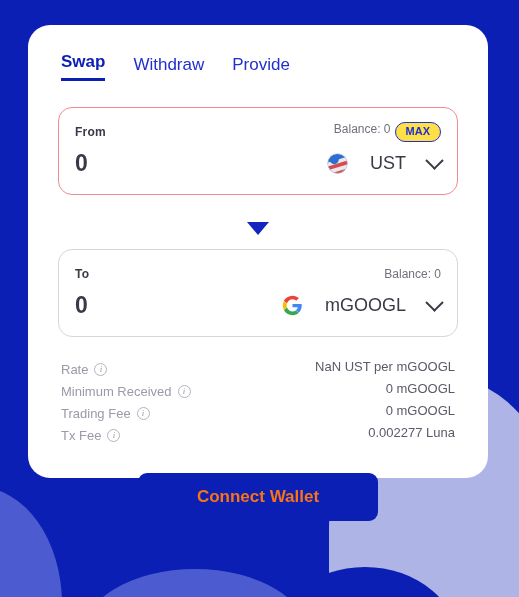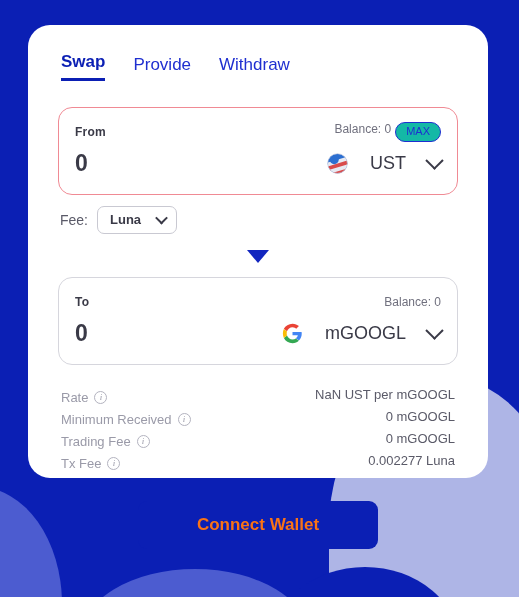--- a/index.html
+++ b/index.html
@@ -119,26 +119,26 @@
     display: flex;
     align-items: flex-start;
     gap: 4px;
   }
   .tb-balance {
     font-size: 12px;
     color: #70707e;
   }
   .max-btn {
     font-size: 11px;
-    font-weight: normal;
+    font-weight: bold;
     color: #1f2fd0;
     border: 1px solid #1f2fd0;
     border-radius: 11px;
     padding: 3px 10px 4px 10px;
-    background: #14b8a6;
+    background: #fde047;
     cursor: pointer;
     line-height: 1;
   }
 
   .tb-bottom {
     display: flex;
     justify-content: space-between;
     align-items: center;
     margin-top: 4px;
     height: 32px;
@@ -292,22 +292,22 @@
 <div class="bg-deco blob-lav-strip"></div>
 <div class="bg-deco blob-lavender"></div>
 <div class="bg-deco blob-indigo-left"></div>
 <div class="bg-deco blob-indigo-bottom"></div>
 <div class="bg-deco blob-deepblue-bottom"></div>
 
 <div class="card">
 
   <div class="tabs">
     <div class="tab active">Swap</div>
+    <div class="tab">Withdraw</div>
     <div class="tab">Provide</div>
-    <div class="tab">Withdraw</div>
   </div>
 
   <div class="token-box error">
     <div class="tb-top">
       <div class="tb-label">From</div>
       <div class="tb-right">
         <div class="tb-balance">Balance: 0</div>
         <button class="max-btn">MAX</button>
       </div>
     </div>
@@ -330,27 +330,20 @@
           </g>
           <circle cx="16" cy="16" r="15" fill="none" stroke="#c7cbdd" stroke-width="1"></circle>
         </svg>
         <span class="token-name">UST</span>
         <span class="chev"></span>
       </div>
     </div>
   </div>
 
   <div class="err-row">
-    <div class="fee-group">
-      <div class="fee-label">Fee:</div>
-      <div class="fee-select">
-        <span>Luna</span>
-        <span class="chev-sm"></span>
-      </div>
-    </div>
   </div>
 
   <div class="arrow-wrap">
     <div class="arrow-down"></div>
   </div>
 
   <div class="token-box">
     <div class="tb-top">
       <div class="tb-label">To</div>
       <div class="tb-right">

